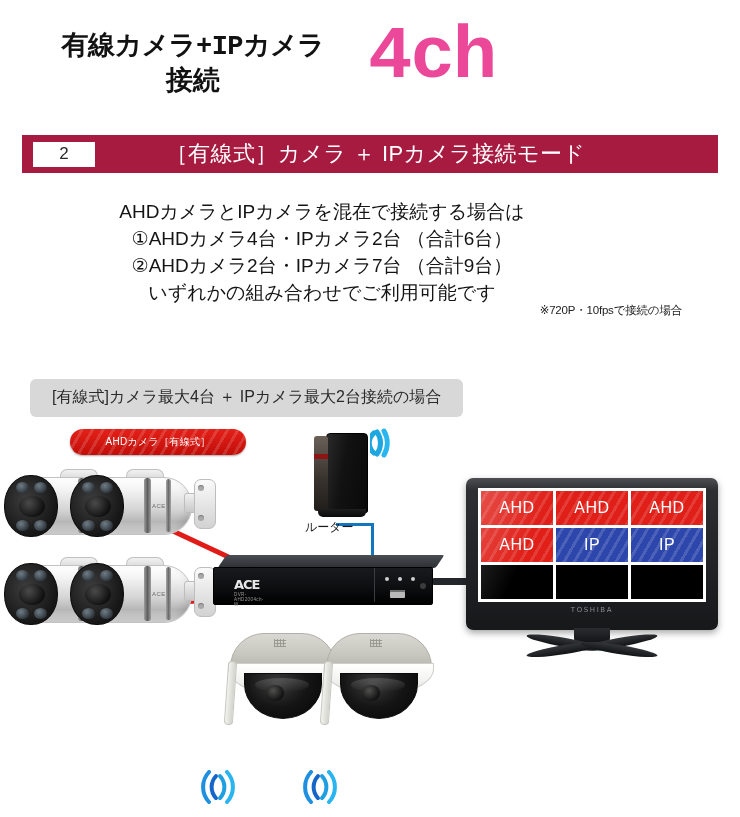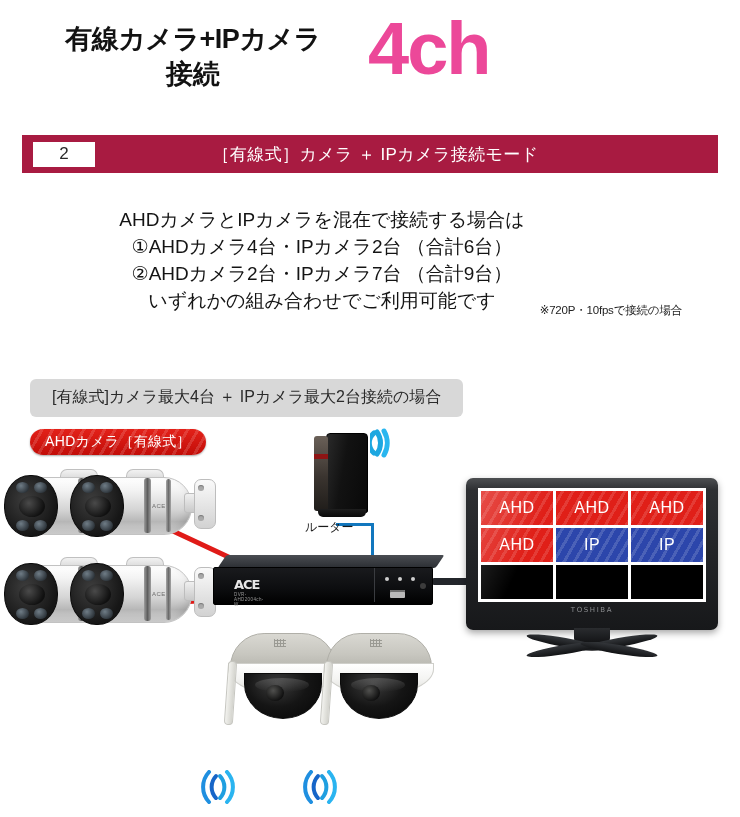--- a/index.html
+++ b/index.html
@@ -12,23 +12,24 @@
     height: 817px;
     position: relative;
     font-family: "Liberation Sans", "DejaVu Sans", sans-serif;
     color: #111111;
     overflow: hidden;
   }
 
   
   .header {
     position: absolute;
-    left: 0; top: 22px;
+    left: 0; top: 30px;
     width: 740px;
     height: 92px;
+    font-family: Liberation Mono, monospace;
   }
   .title-block {
     position: absolute;
     left: 28px; top: 0;
     width: 330px;
     text-align: center;
   }
   .title-line {
     font-size: 27px;
     font-weight: 700;
@@ -68,30 +69,30 @@
     font-weight: 400;
     display: flex;
     align-items: center;
     justify-content: center;
     flex: none;
   }
   .banner-text {
     flex: 1;
     text-align: center;
     color: #ffffff;
-    font-size: 17px;
+    font-size: 22px;
     font-weight: 400;
     letter-spacing: 0.4px;
     padding-right: 62px;
   }
 
   
   .desc {
     position: absolute;
-    left: 0; top: 206px;
+    left: 0; top: 198px;
     width: 644px;
     text-align: center;
   }
   .desc-line {
     font-size: 19px;
     line-height: 1.43;
     color: #141414;
     white-space: nowrap;
   }
   .notes {
@@ -132,27 +133,28 @@
     left: 0; top: 415px;
     width: 740px;
     height: 402px;
   }
 
   
   .pill {
     position: absolute;
     border-radius: 14px;
     color: #ffffff;
-    font-size: 14px;
+    font-size: 10px;
     letter-spacing: 0.3px;
     display: flex;
     align-items: center;
     justify-content: center;
     white-space: nowrap;
     box-shadow: 0 1px 2px rgba(0,0,0,.35);
+    margin-left: 40px;
   }
   .pill-ahd {
     left: 30px; top: 14px;
     width: 176px; height: 26px;
     background:
       repeating-linear-gradient(-60deg, rgba(255,255,255,.14) 0 3px, rgba(255,255,255,0) 3px 9px),
       linear-gradient(#e32119, #c20d08);
   }
   .pill-ip {
     left: 30px; top: 244px;

